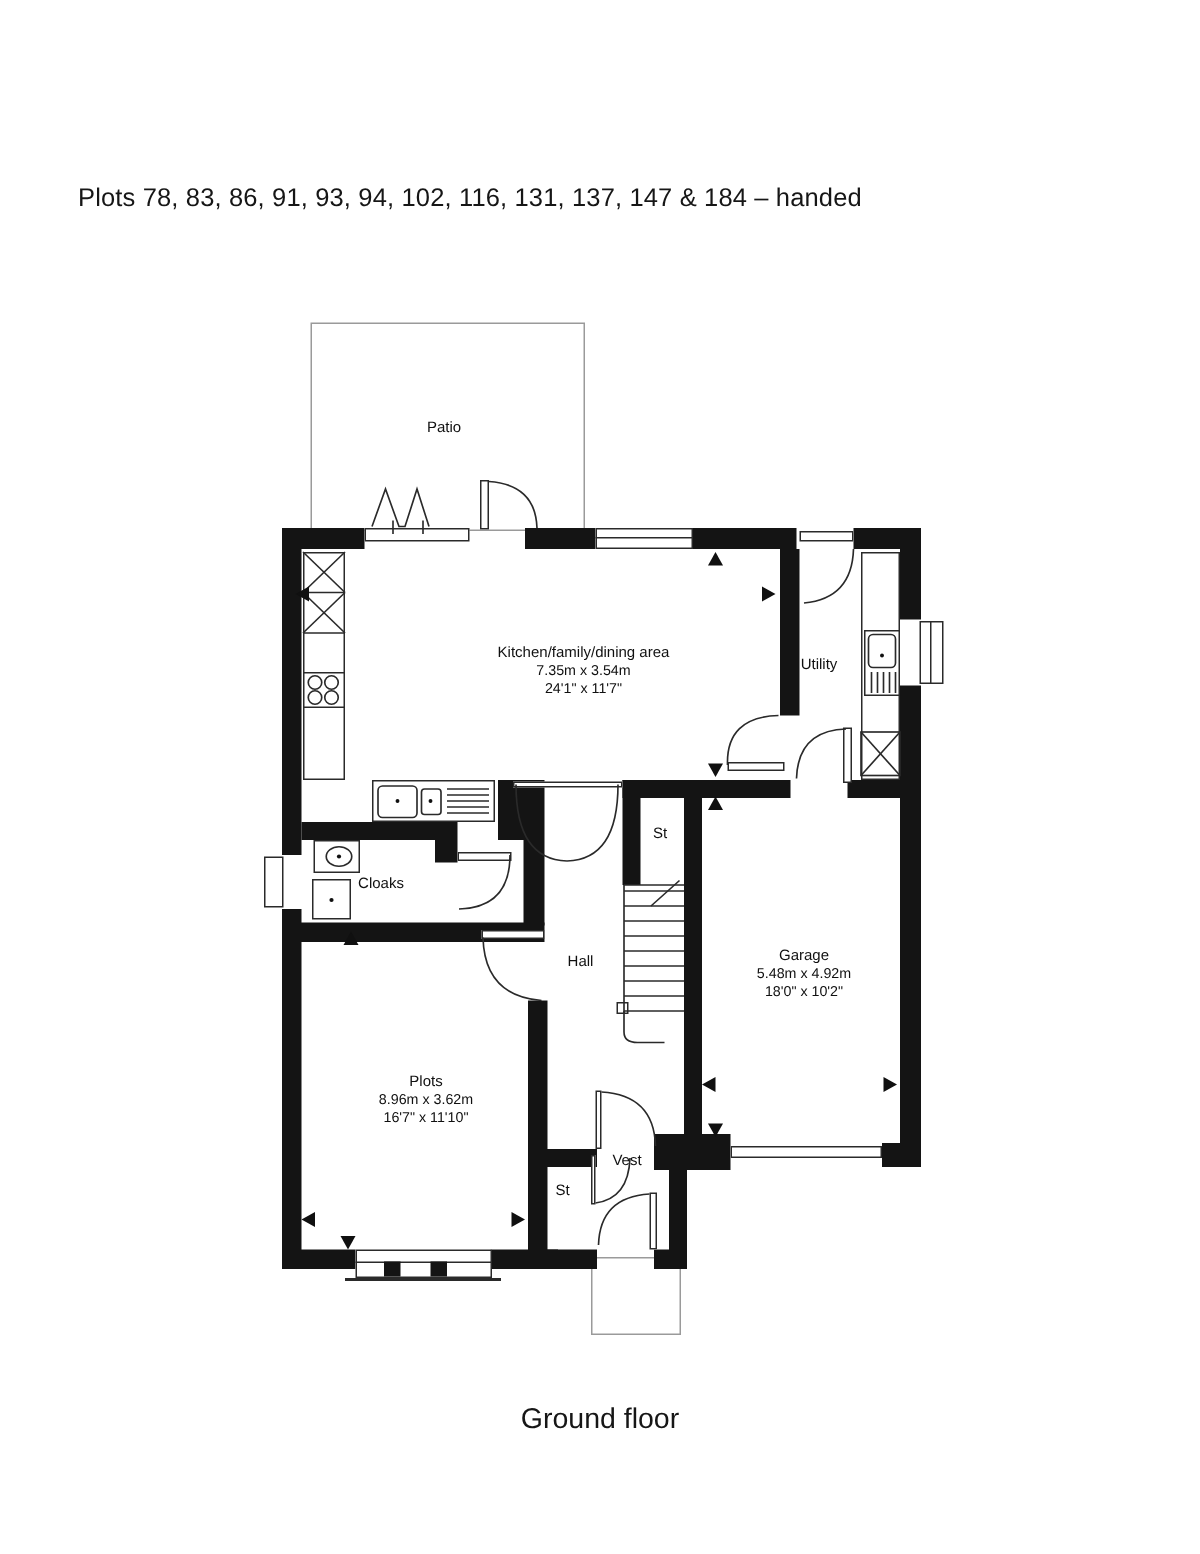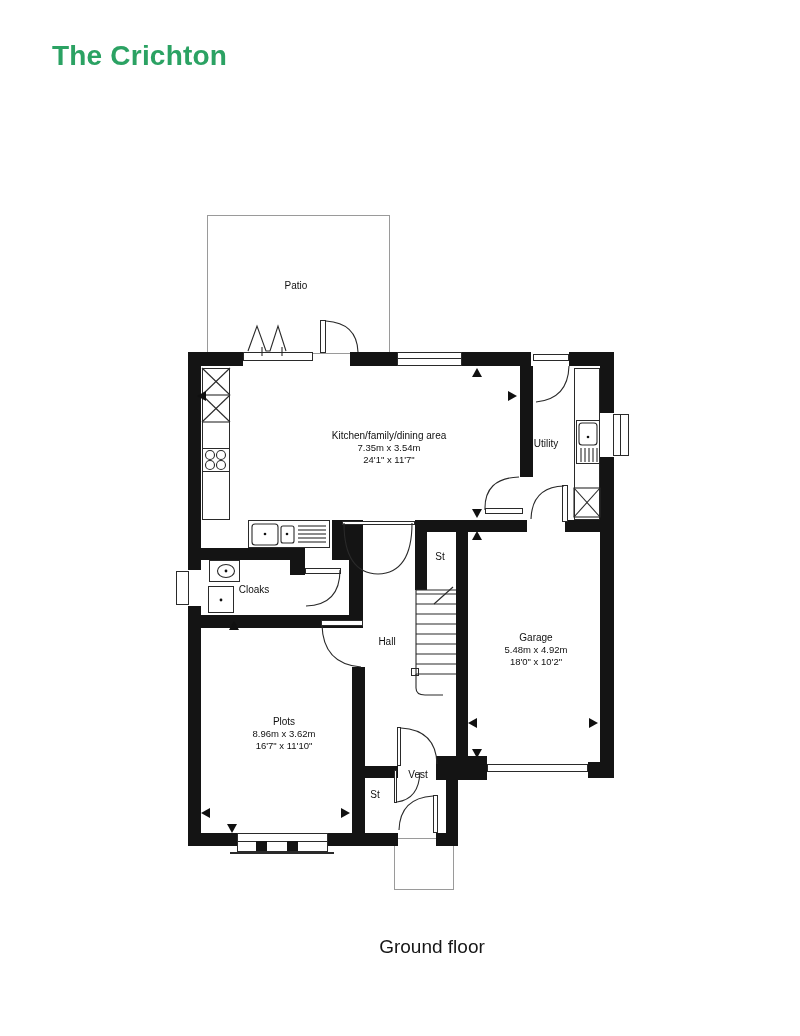--- a/index.html
+++ b/index.html
@@ -2,39 +2,39 @@
 <html><head>
 <meta charset="utf-8">
 <style>
   :root{ --ink:#141414; --line:#2a2a2a; --soft:#9a9a9a; }
   html,body{margin:0;padding:0;background:#ffffff;}
   .page{position:relative;width:800px;height:1036px;background:#fff;overflow:hidden;
         font-family:"Liberation Sans",sans-serif;}
   .title{position:absolute;left:52px;top:40px;font-size:28px;font-weight:bold;letter-spacing:.2px;}
   .plots{position:absolute;left:52px;font-size:17px;font-weight:500;color:#161616;letter-spacing:.1px;}
   .floorlbl{position:absolute;left:400px;top:936px;transform:translateX(-50%);
-            font-size:19px;font-weight:500;color:#161616;margin-left:32px;}
+            font-size:19px;font-weight:500;color:#161616;}
   
   .w{position:absolute;background:var(--ink);}              
   .tl{position:absolute;background:var(--line);}            
   .box{position:absolute;background:#fff;border:1px solid var(--line);box-sizing:border-box;}
   .gray{position:absolute;background:#fff;border:1px solid var(--soft);box-sizing:border-box;}
   .lbl{position:absolute;transform:translate(-50%,-50%);font-size:10px;line-height:1.25;
        font-weight:500;color:#101010;white-space:nowrap;text-align:center;}
   .dim{font-size:9.5px;}
   svg.overlay{position:absolute;left:0;top:0;pointer-events:none;}
   svg .s{stroke:var(--line);stroke-width:1.1;fill:none;}
   svg .arr{fill:#101010;stroke:none;}
 </style>
 </head>
 <body>
 
 <div class="page">
 
-  <div class="title" style="color: rgb(43, 162, 99);">The Crichton</div>
+  <div class="plots" style="top:122px">Plots 78, 83, 86, 91, 93, 94, 102, 116, 131, 137, 147 &amp; 184 – handed</div>
 
   <div>
 
     <div class="gray" style="left:207px;top:215px;width:183px;height:139px"></div>
     <div class="gray" style="left:394px;top:838px;width:60px;height:52px"></div>
 
     <div class="w" style="left:188px;top:352px;width:55px;height:14px"></div>
     <div class="w" style="left:350px;top:352px;width:47px;height:14px"></div>
     <div class="w" style="left:461px;top:352px;width:70px;height:14px"></div>
     <div class="w" style="left:569px;top:352px;width:45px;height:14px"></div>

